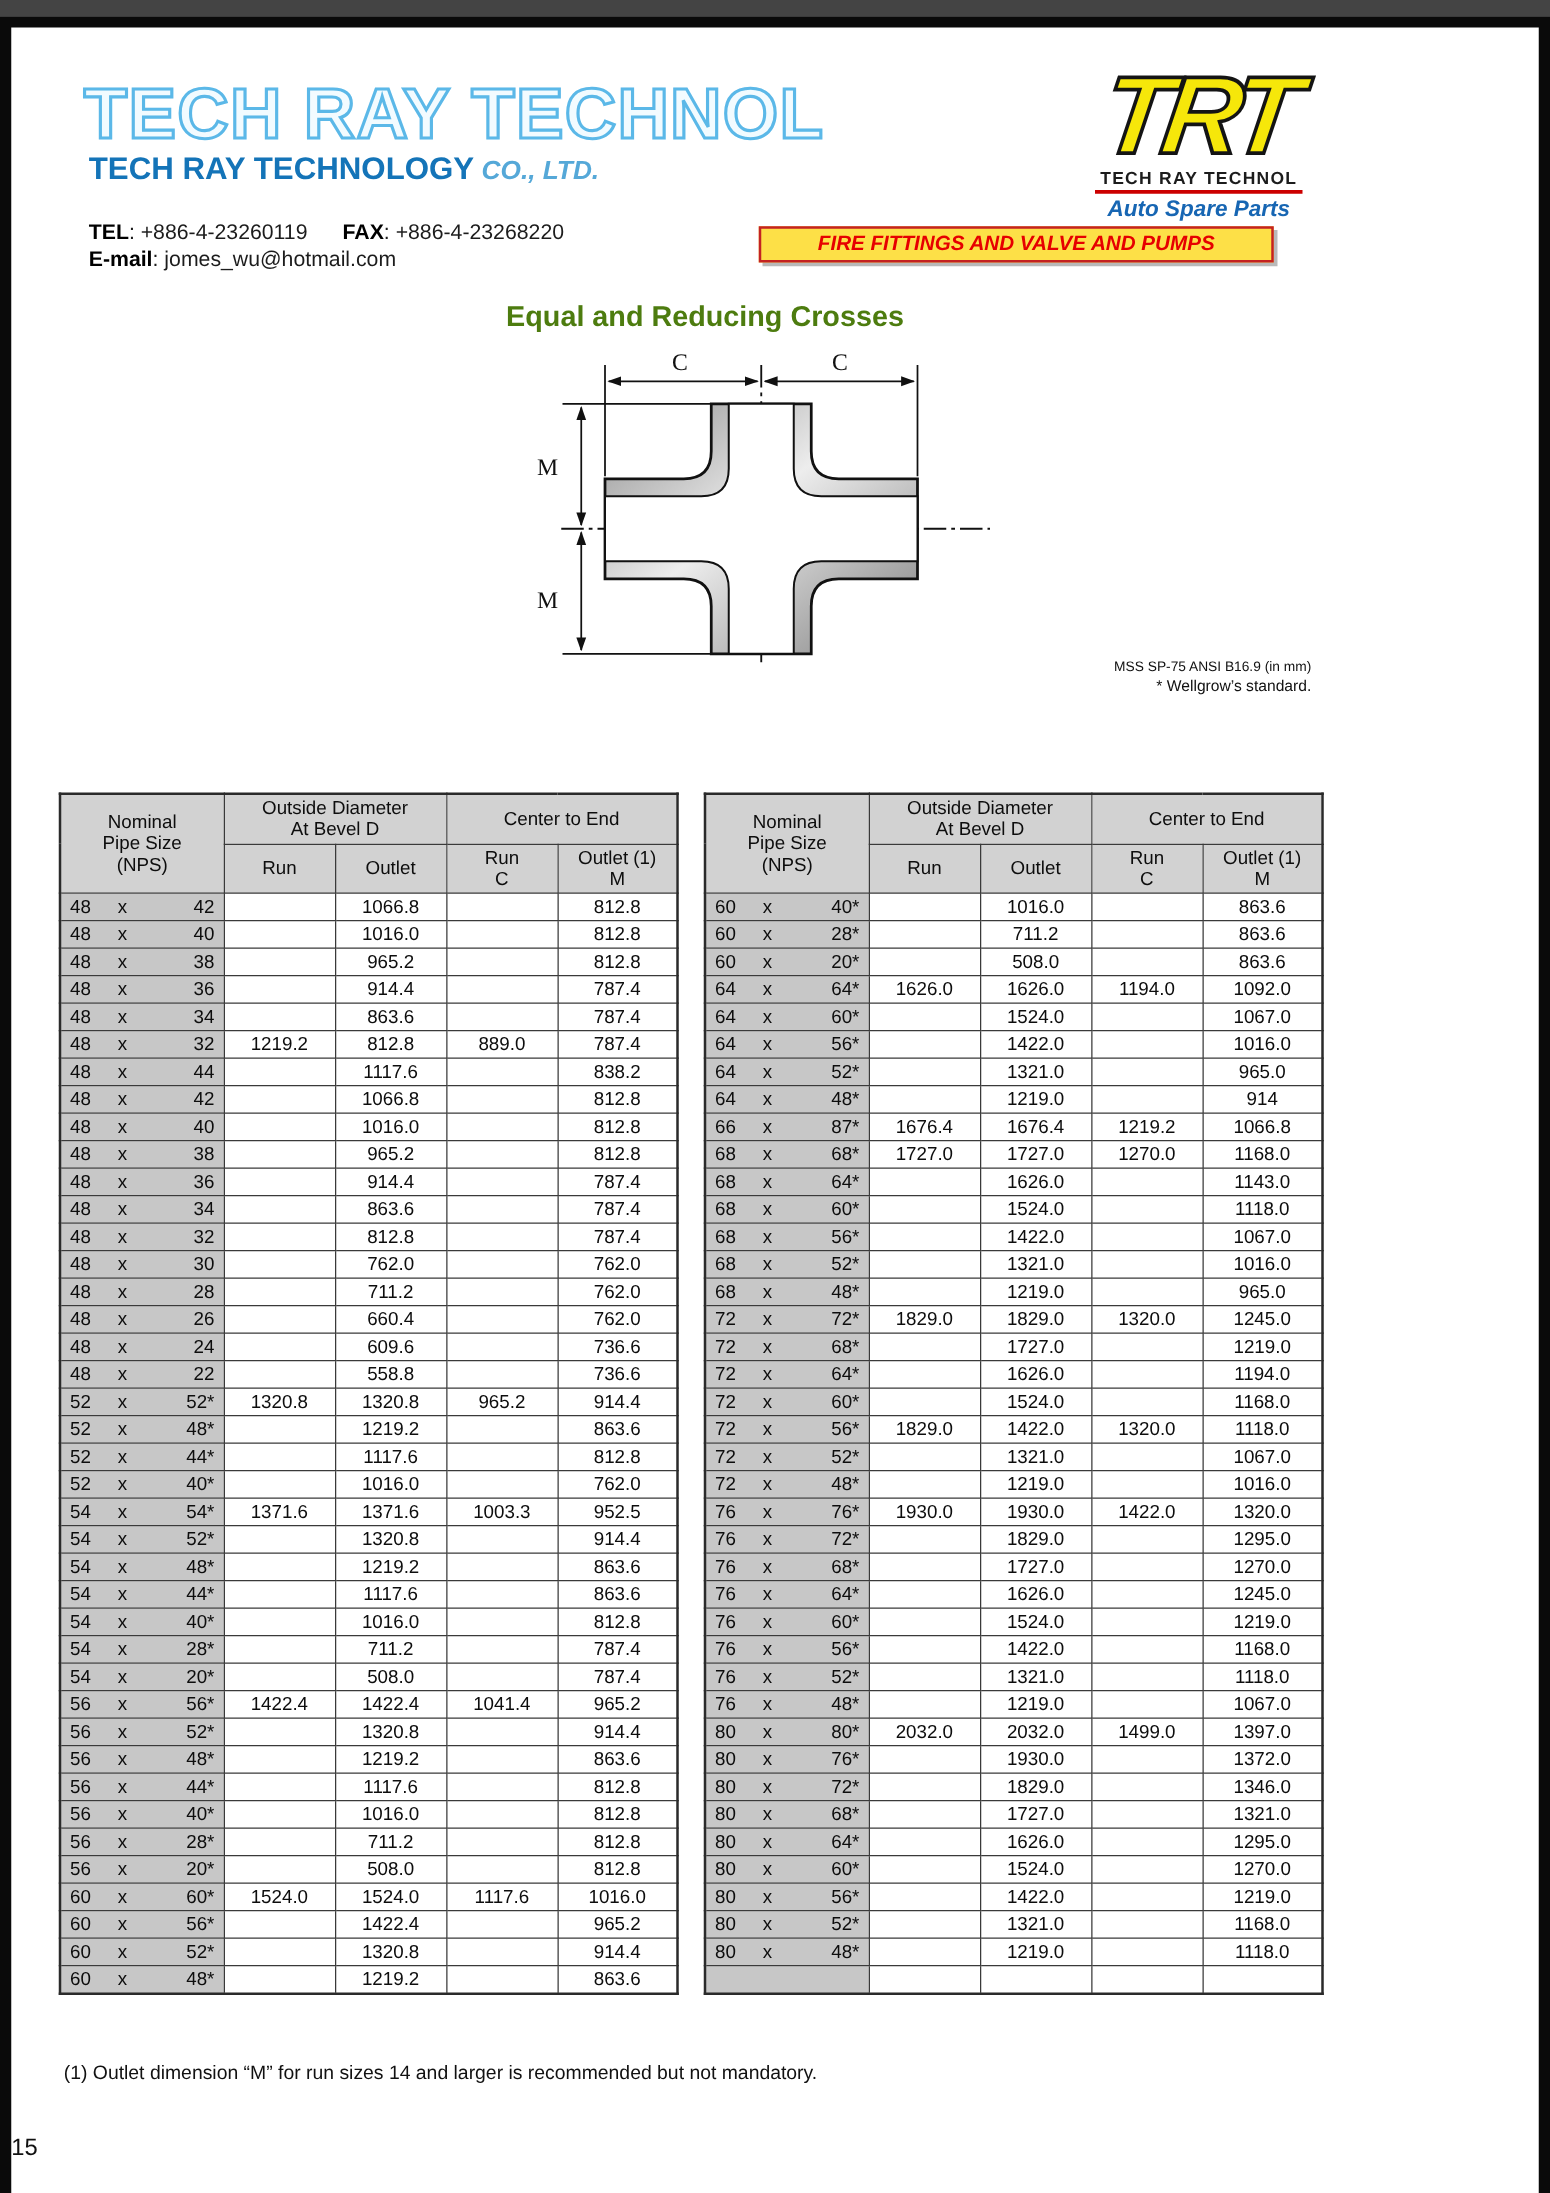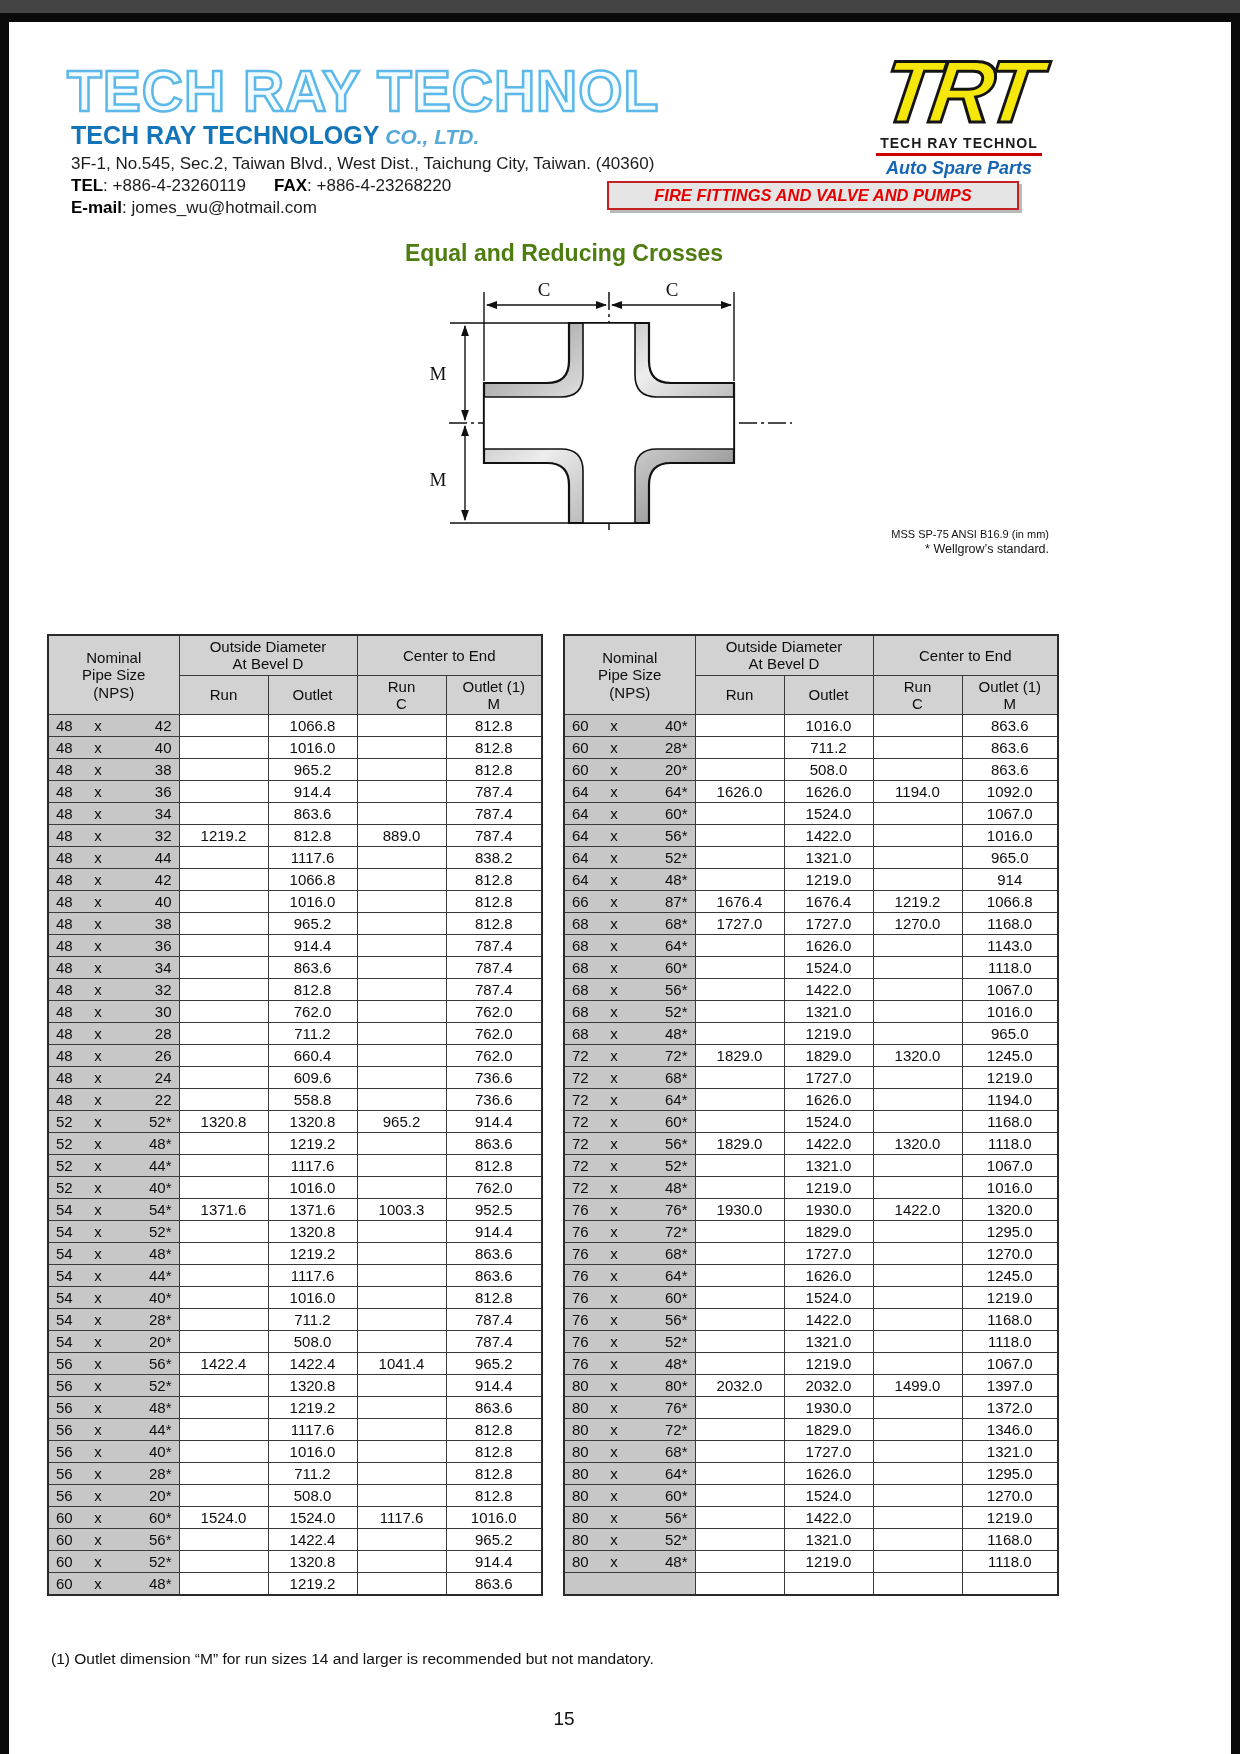--- a/index.html
+++ b/index.html
@@ -35,21 +35,21 @@
   }
   .trt-name {
     display:inline-block; font-size:14px; font-weight:bold; letter-spacing:1px;
     color:#1c1c1c; border-bottom:3px solid #cc0000; padding:0 4px 2px 4px;
     margin-top:-6px;
   }
   .trt-tagline { font-size:18px; font-weight:bold; font-style:italic; color:#1766b3; margin-top:2px; }
   
   .banner {
     position:absolute; left:598px; top:159px; width:412px; height:29px;
-    background:#e5e5e5; border:2px solid #c42222;
+    background:#fde047; border:2px solid #c42222;
     box-shadow:3px 3px 0 #b9b9b9;
     text-align:center; line-height:25px;
     font-size:16.5px; font-weight:bold; font-style:italic; color:#e60000;
   }
   
   .doc-title {
     position:absolute; left:0; top:218px; width:1110px; text-align:center;
     font-size:23px; font-weight:bold; color:#4d7c0f;
   }
   
@@ -77,32 +77,31 @@
     background:#c7c7c7; height:22px; padding:0 7px;
   }
   td.nps { display:table-cell; }
   td.nps span { display:inline-block; }
   td.nps .npsv0 { float:left;  text-align:left;  min-width:22px; }
   td.nps .npsv1 { position:relative; left:14%; text-align:center; }
   td.nps .npsv2 { float:right; text-align:right; }
   table.crosses td.val { background:#fff; text-align:center; height:22px; padding:0 4px; }
   
   .footnote { position:absolute; left:42px; top:1628px; font-size:15.5px; color:#111; }
-  .pagenum  { position:absolute; left:0; top:1686px; width:1110px; text-align:center; font-size:19px; color:#111; }
+  .pagenum  { position:absolute; left:0; top:1686px; width:1110px; font-size:19px; color:#111; }
 </style>
 </head>
 <body>
 
 <div class="page">
 
   <div class="logo-big">TECH RAY TECHNOL</div>
   <div class="company-line">
     <span class="company-bold">TECH RAY TECHNOLOGY</span><span class="company-suffix"> CO., LTD.</span>
   </div>
-  <div class="address">3F-1, No.545, Sec.2, Taiwan Blvd., West Dist., Taichung City, Taiwan. (40360)</div>
   <div class="telfax">
     <b>TEL</b><span>: +886-4-23260119</span><span class="tel-gap"></span><b>FAX</b><span>: +886-4-23268220</span>
   </div>
   <div class="email">
     <b>E-mail</b><span>: jomes_wu@hotmail.com</span>
   </div>
 
   <div class="trt-block">
     <div class="trt-mark">TRT</div><br>
     <span class="trt-name">TECH RAY TECHNOL</span>

